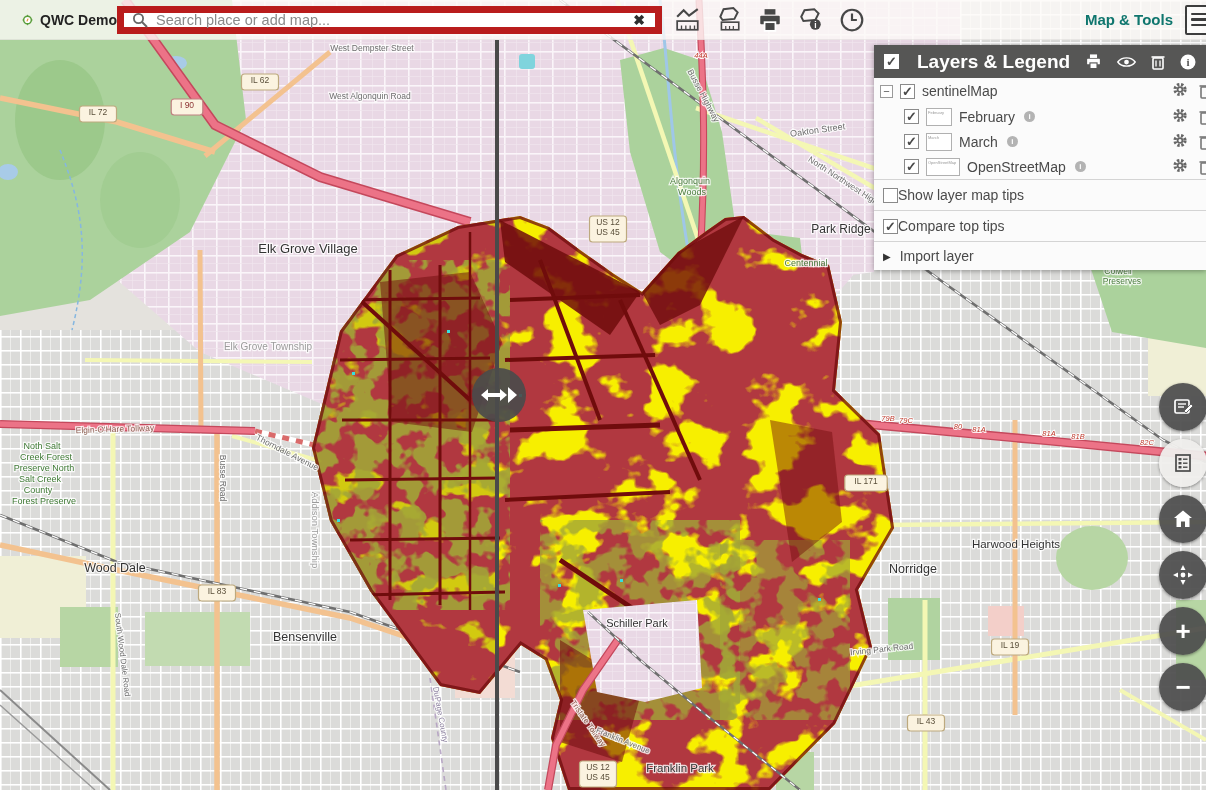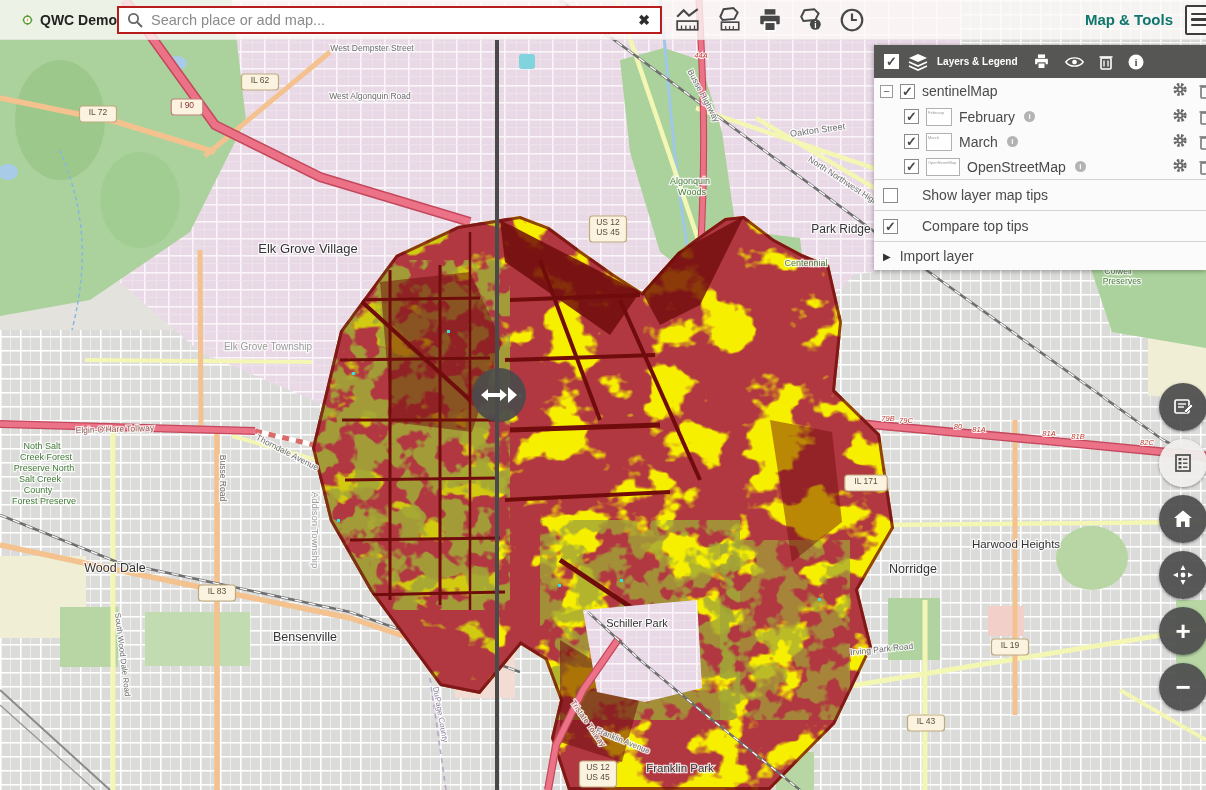--- a/index.html
+++ b/index.html
@@ -11,57 +11,57 @@
   #map-svg{position:absolute;left:0;top:0;z-index:0;cursor:grab;}
   #map-svg text{font-family:"Liberation Sans",sans-serif;}
 
   
   .topbar{position:absolute;left:0;top:0;width:1206px;height:40px;z-index:10;
           background:rgba(252,250,247,0.80);display:flex;align-items:center;
           border-bottom:1px solid rgba(0,0,0,0.06);}
   .brand{display:flex;align-items:center;gap:7px;padding-left:22px;width:117px;}
   .brand-text{font-size:14px;font-weight:bold;color:#222;white-space:nowrap;}
   .searchbox{position:relative;width:545px;height:28px;background:#fff;
-             border:2px solid #b91c1c;display:flex;align-items:center;padding:0 8px;}
+             border:7px solid #b91c1c;display:flex;align-items:center;padding:0 8px;}
   .searchbox input{flex:1;border:none;outline:none;font-size:14.5px;color:#333;
                    font-family:"Liberation Sans",sans-serif;background:transparent;margin-left:6px;}
   .searchbox input::placeholder{color:#8a8a8a;}
   .search-clear{color:#2e2e2e;font-size:14px;font-weight:bold;cursor:pointer;padding:0 2px;}
   .tool-icons{display:flex;align-items:center;gap:13px;margin-left:12px;}
   .tool-btn{width:28px;height:28px;display:flex;align-items:center;justify-content:center;cursor:pointer;}
   .bar-spacer{flex:1;}
   .menu-label{font-size:15px;font-weight:bold;color:#0f766e;margin-right:12px;white-space:nowrap;}
   .menu-btn{width:30px;height:30px;border:2px solid #3d3d3d;border-radius:2px;margin-right:-9px;
             display:flex;flex-direction:column;justify-content:center;gap:3px;padding:0 4px;cursor:pointer;background:rgba(255,255,255,0.5);}
   .menu-btn span{display:block;height:2.5px;background:#3d3d3d;border-radius:1px;}
 
   
   .panel{position:absolute;left:874px;top:45px;width:332px;z-index:9;background:#fbfbfb;
          box-shadow:0 1px 5px rgba(0,0,0,0.35);font-size:14px;color:#4a4a4a;}
   .panel-header{height:33px;background:#565655;display:flex;align-items:center;gap:9px;padding:0 10px;color:#fff;}
-  .panel-title{font-size:10px;font-weight:bold;white-space:nowrap;}
+  .panel-title{font-size:19px;font-weight:bold;white-space:nowrap;}
   .ph-icons{display:flex;align-items:center;gap:15px;margin-left:6px;}
   .cb{position:relative;width:15px;height:15px;background:#fff;border:1px solid #8a8a8a;
       display:inline-flex;align-items:center;justify-content:center;flex:none;cursor:pointer;}
   .cb .cb-mark{display:none;font-size:13px;line-height:13px;font-weight:bold;color:#4a4a4a;}
   .cb.checked .cb-mark{display:block;}
   .layer-row{position:relative;display:flex;align-items:center;gap:7px;height:25px;padding:0 6px;background:#fbfbfb;}
   .layer-row.group{height:26px;}
   .layer-row.child{padding-left:30px;}
   .expander{width:13px;height:13px;border:1px solid #9a9a9a;background:#fff;color:#555;
             font-size:11px;line-height:11px;display:flex;align-items:center;justify-content:center;flex:none;cursor:pointer;}
   .lname{white-space:nowrap;cursor:default;}
   .thumb{width:26px;height:18px;border:1px solid #b0b0b0;background:#fff;overflow:hidden;
          font-size:4px;color:#999;line-height:5px;padding:1px;flex:none;}
   .thumb.wide{width:34px;}
   .inf{width:11px;height:11px;border-radius:50%;background:#b3b3b3;color:#fff;font-size:8px;
        line-height:11px;text-align:center;font-weight:bold;flex:none;margin-left:2px;cursor:pointer;}
   .row-gear{position:absolute;right:18px;top:50%;transform:translateY(-50%);cursor:pointer;}
   .row-cut{position:absolute;right:0;top:50%;transform:translateY(-50%);width:7px;height:16px;overflow:hidden;}
-  .opt-row{display:flex;align-items:center;gap:24px;height:31px;padding:0 9px;border-top:1px solid #d4d4d4;background:#fbfbfb;}
+  .opt-row{display:flex;align-items:center;gap:0;height:31px;padding:0 9px;border-top:1px solid #d4d4d4;background:#fbfbfb;}
   .import-row{display:flex;align-items:center;gap:9px;height:29px;padding:0 9px;border-top:1px solid #d4d4d4;background:#fbfbfb;cursor:pointer;}
   .import-arrow{font-size:10px;color:#333;}
 
   
   .map-btns{position:absolute;left:1159px;top:383px;z-index:8;display:flex;flex-direction:column;gap:8px;}
   .mbtn{width:48px;height:48px;border-radius:50%;background:#4d4d4dee;display:flex;align-items:center;
         justify-content:center;cursor:pointer;box-shadow:0 1px 3px rgba(0,0,0,0.4);color:#fff;}
   .mbtn.light{background:#efeeecf2;color:#4a4a4a;}
   .mbtn .glyph{font-size:26px;font-weight:bold;line-height:26px;}
 

